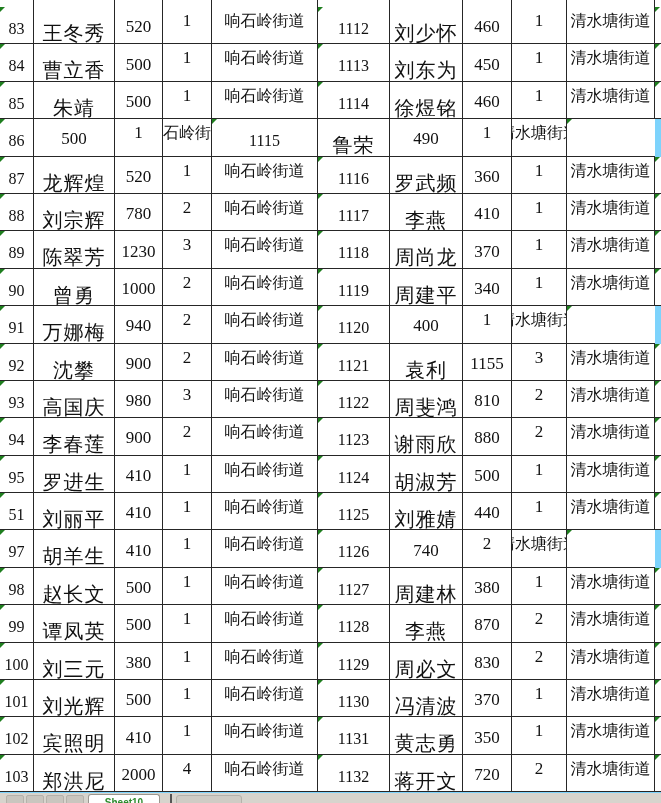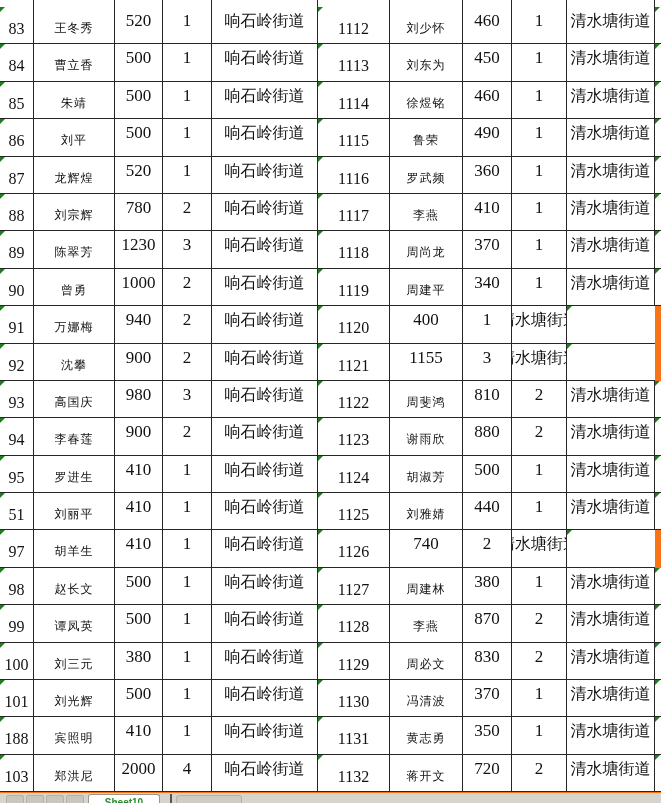--- a/index.html
+++ b/index.html
@@ -1,33 +1,33 @@
 <!DOCTYPE html>
 <html><head>
 <meta charset="utf-8">
 <style>
   html,body{margin:0;padding:0;background:#fff;}
   .screen{
     position:relative;width:661px;height:803px;overflow:hidden;
     font-family:"Liberation Serif","DejaVu Serif",serif;
-    background:#f97316;color:#111;
+    background:#7dd3fc;color:#111;
   }
   .sheet{position:absolute;top:0;left:0;width:661px;}
   .row{display:grid;grid-template-columns:34px 81px 48px 49px 106px 72px 73px 49px 55px 88px 6px;height:37.4px;}
   .row.sliver{height:7px;}
   .cell{
     position:relative;box-sizing:border-box;
     border-right:1px solid #262626;border-bottom:1px solid #262626;
     display:flex;justify-content:center;align-items:flex-start;
     overflow:hidden;background:#fff;white-space:nowrap;
   }
   .sliver .cell{border-bottom:1px solid #262626;}
   .c-no  {padding-top:13px;font-size:16px;}
-  .c-name{padding-top:13px;font-size:12px;letter-spacing:1px;font-family:Liberation Mono, monospace;}
-  .c-amt {padding-top:4px;font-size:17px;}
+  .c-name{padding-top:13px;font-size:20px;letter-spacing:1px;font-family:Liberation Mono, monospace;}
+  .c-amt {padding-top:4px;font-size:17px;align-items:center;}
   .c-cnt {padding-top:4px;font-size:17px;}
   .c-street{padding-top:4px;font-size:16px;letter-spacing:0;justify-content:center;}
   .c-edge{border-right:none;}
   .tri{
     position:absolute;top:0;left:0;width:0;height:0;
     border-top:5px solid #1e7e1e;border-right:5px solid transparent;
   }
   
   .tabbar{
     position:absolute;left:0;bottom:0;width:661px;height:10px;
@@ -187,23 +187,20 @@
       <div class="cell c-edge">
         <span class="tri"></span>
       </div>
     </div>
 
     <div class="row">
       <div class="cell c-no">
         <span class="tri"></span>
         <span>86</span>
       </div>
-      <div class="cell c-name">
-        <span>刘平</span>
-      </div>
       <div class="cell c-amt">
         <span>500</span>
       </div>
       <div class="cell c-cnt">
         <span>1</span>
       </div>
       <div class="cell c-street">
         <span>响石岭街道</span>
       </div>
       <div class="cell c-no">
@@ -428,20 +425,23 @@
       <div class="cell c-cnt">
         <span>2</span>
       </div>
       <div class="cell c-street">
         <span>响石岭街道</span>
       </div>
       <div class="cell c-no">
         <span class="tri"></span>
         <span>1121</span>
       </div>
+      <div class="cell c-name">
+        <span>袁利</span>
+      </div>
       <div class="cell c-amt">
         <span>1155</span>
       </div>
       <div class="cell c-cnt">
         <span>3</span>
       </div>
       <div class="cell c-street">
         <span>清水塘街道</span>
       </div>
       <div class="cell c-edge">
@@ -784,21 +784,21 @@
         <span>清水塘街道</span>
       </div>
       <div class="cell c-edge">
         <span class="tri"></span>
       </div>
     </div>
 
     <div class="row">
       <div class="cell c-no">
         <span class="tri"></span>
-        <span>188</span>
+        <span>102</span>
       </div>
       <div class="cell c-name">
         <span>宾照明</span>
       </div>
       <div class="cell c-amt">
         <span>410</span>
       </div>
       <div class="cell c-cnt">
         <span>1</span>
       </div>

